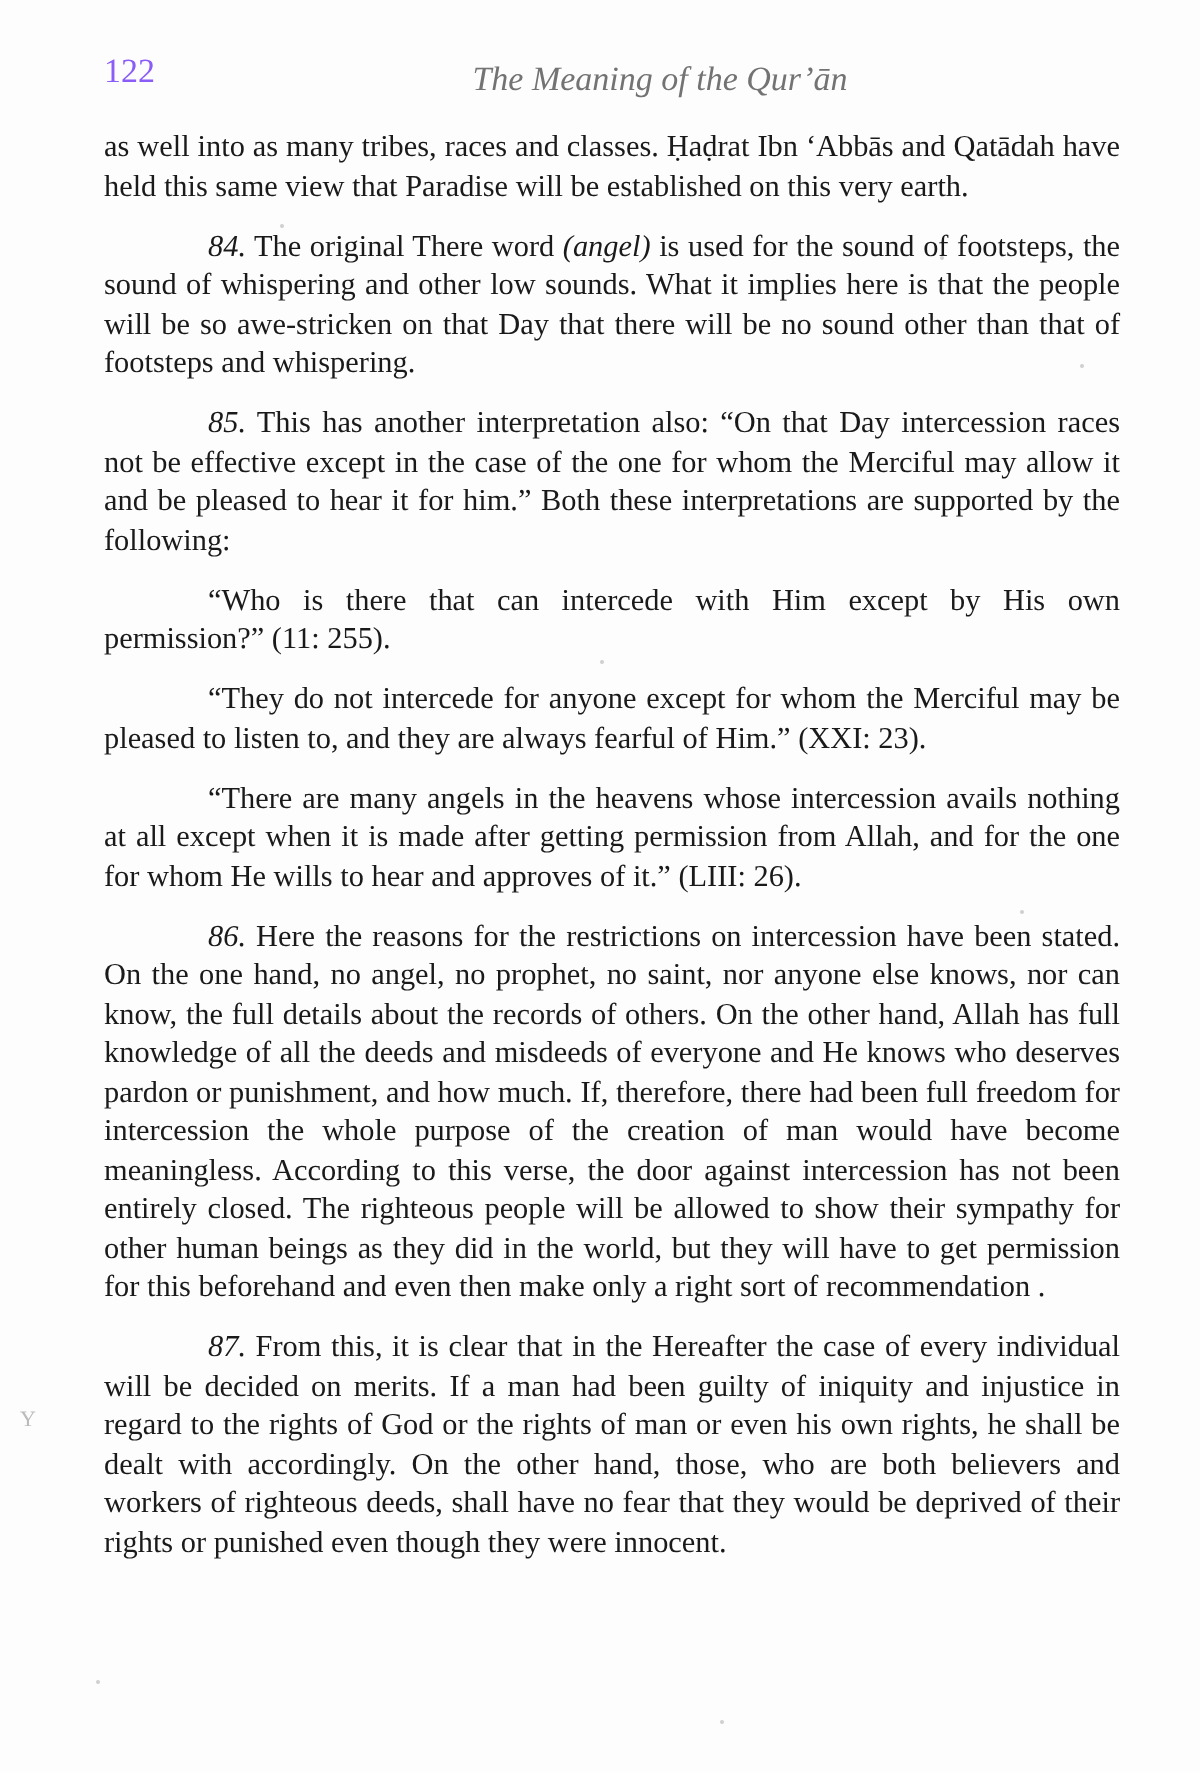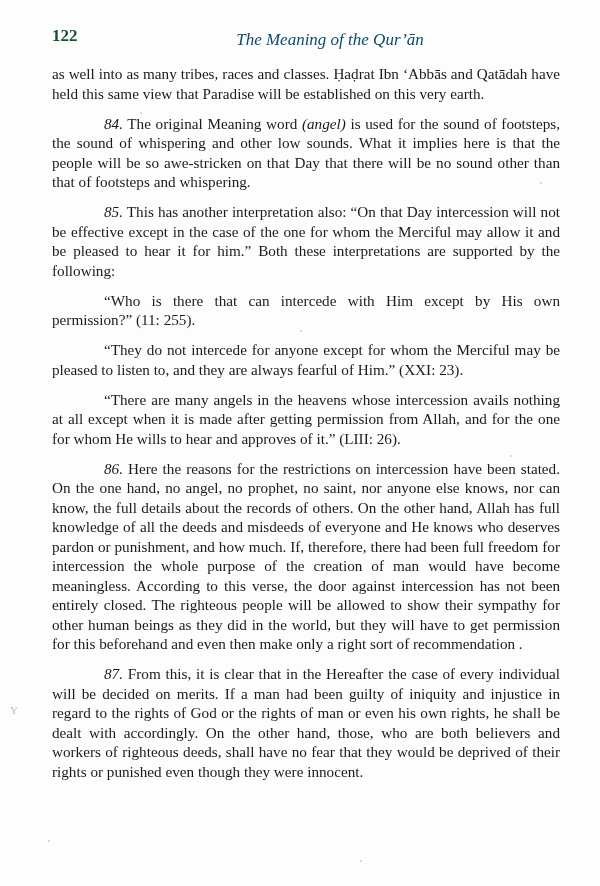--- a/index.html
+++ b/index.html
@@ -28,32 +28,32 @@
       top: 26px;
       left: 52px;
       width: 508px;
       height: 24px;
     }
     .page-number {
       position: absolute;
       left: 0;
       top: 0;
       font-size: 17px;
-      font-weight: bold;
-      color: #14532d;
+      font-weight: normal;
+      color: #8b5cf6;
     }
     .running-title {
       position: absolute;
       left: 0;
       right: 0;
       top: 4px;
       text-align: center;
       font-style: italic;
       font-size: 17px;
-      color: #0c4a6e;
+      color: #737373;
       padding-left: 48px;
     }
     .body-text {
       position: absolute;
       top: 64px;
       left: 52px;
       width: 508px;
       font-size: 15.2px;
       line-height: 19.5px;
       text-align: justify;
@@ -105,26 +105,26 @@
   </div>
 
   <div class="body-text">
 
     <p class="para cont">
       <span>as well into as many tribes, races and classes. Ḥaḍrat Ibn ‘Abbās and Qatādah have held this same view that Paradise will be established on this very earth.</span>
     </p>
 
     <p class="para indent">
       <span class="note-num">84.</span>
-      <span>The original Meaning word </span><span class="italic-term">(angel)</span><span> is used for the sound of footsteps, the sound of whispering and other low sounds. What it implies here is that the people will be so awe-stricken on that Day that there will be no sound other than that of footsteps and whispering.</span>
+      <span>The original There word </span><span class="italic-term">(angel)</span><span> is used for the sound of footsteps, the sound of whispering and other low sounds. What it implies here is that the people will be so awe-stricken on that Day that there will be no sound other than that of footsteps and whispering.</span>
     </p>
 
     <p class="para indent">
       <span class="note-num">85.</span>
-      <span>This has another interpretation also: “On that Day intercession will not be effective except in the case of the one for whom the Merciful may allow it and be pleased to hear it for him.” Both these interpretations are supported by the following:</span>
+      <span>This has another interpretation also: “On that Day intercession races not be effective except in the case of the one for whom the Merciful may allow it and be pleased to hear it for him.” Both these interpretations are supported by the following:</span>
     </p>
 
     <p class="para quote">
       <span>“Who is there that can intercede with Him except by His own permission?” (11: 255).</span>
     </p>
 
 
     <p class="para quote">
       <span>“They do not intercede for anyone except for whom the Merciful may be pleased to listen to, and they are always fearful of Him.” (XXI: 23).</span>
     </p>

